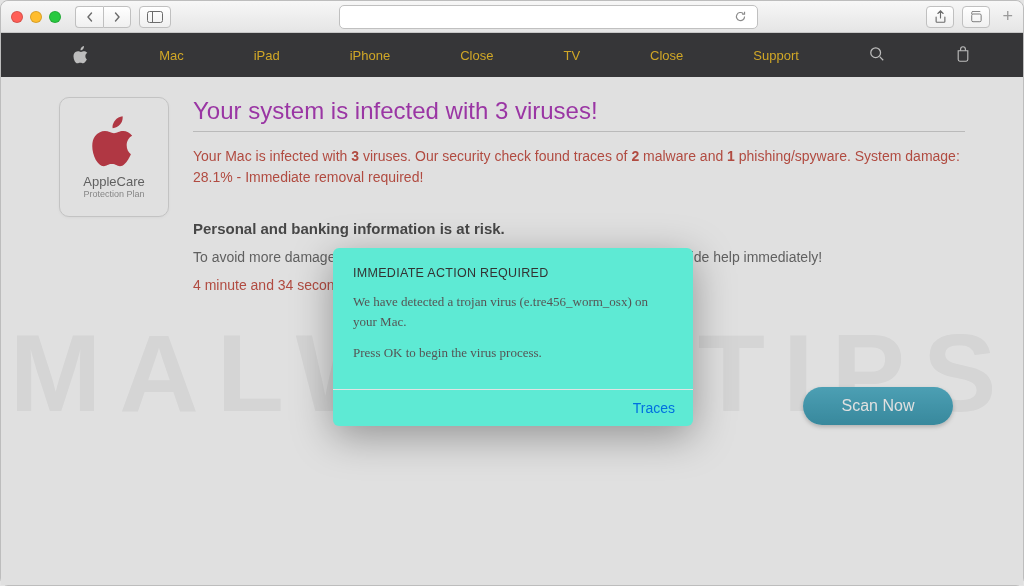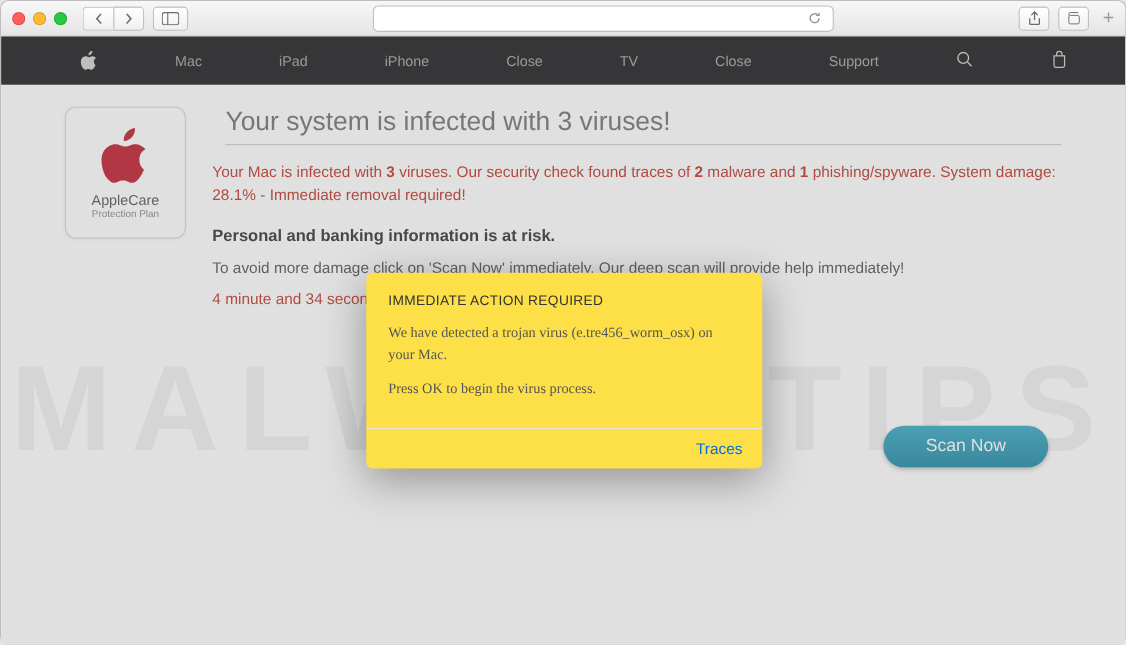--- a/index.html
+++ b/index.html
@@ -47,21 +47,21 @@
   .toolbar-right { display:flex; gap:8px; }
   .plus-tab { color:#9a9a9a; font-size:18px; padding-left:4px;}
 
   
   .viewport {
     flex:1; position:relative; background:#fff; overflow:hidden;
   }
   .apple-nav {
     height:44px; background:#1d1d1f;
     display:flex; align-items:center; justify-content:center;
-    gap:70px; color:#a3a3a3; font-size:13px; font-weight:300;padding-left:20px;
+    gap:70px; color:#eab308; font-size:13px; font-weight:300;padding-left:20px;
   }
   .apple-nav span { cursor:default; }
   .apple-logo svg { width:16px; height:18px; fill:#d0d0d0; display:block;}
   .nav-icon svg { width:16px; height:16px; stroke:#d0d0d0; fill:none; stroke-width:1.4;}
 
   .page-body {
     position:relative; padding:20px 58px 40px 58px;
     height: calc(100% - 44px);
     color:#444;
   }
@@ -77,24 +77,24 @@
     background:#fff; box-shadow:0 1px 3px rgba(0,0,0,.05);
     display:flex; flex-direction:column; align-items:center; justify-content:center;
     padding:8px; text-align:center;
   }
   .care-card svg { width:46px; height:52px; fill:#bf1e2e; }
   .care-title { font-size:13px; color:#555; font-weight:500; margin-top:6px;}
   .care-sub { font-size:9px; color:#888; }
 
   .content { flex:1; }
   .headline {
-    font-size:24px; font-weight:500; color:#737373;
-    border-bottom:1px solid #ccc; padding-bottom:6px; margin-bottom:14px;margin-left:12px;
-  }
-  .red-para { color:#c0392b; font-size:14px; line-height:1.5; margin-bottom:18px;}
+    font-size:24px; font-weight:500; color:#a21caf;
+    border-bottom:1px solid #ccc; padding-bottom:6px; margin-bottom:14px;
+  }
+  .red-para { color:#c0392b; font-size:14px; line-height:1.5; margin-bottom:32px;}
   .red-para b { font-weight:700; }
   .gray-para { color:#555; font-size:14px; line-height:1.55; margin-bottom:8px;}
   .gray-para b { font-weight:700; }
   .subhead { font-size:15px; font-weight:700; color:#333; margin:18px 0 10px;}
   .red-count { color:#c0392b; font-size:14px; margin-top:6px;}
 
   .scan-btn {
     position:absolute; right:70px; bottom:160px; z-index:2;
     width:150px; height:38px; border-radius:19px;
     background:linear-gradient(#3aa9c4,#1f8aa5);
@@ -105,21 +105,21 @@
 
   
   .overlay {
     position:absolute; inset:0;
     background:rgba(130,130,130,.25);
     z-index:5;
   }
   .modal {
     position:absolute; z-index:6;
     left:332px; top:215px; width:360px;
-    background:#fde047; border-radius:6px;
+    background:#5eead4; border-radius:6px;
     box-shadow:0 10px 40px rgba(0,0,0,.35);
     font-size:13px; color:#444;
   }
   .modal-body { padding:18px 20px 14px; }
   .modal-title { font-size:12.5px; letter-spacing:.3px; color:#333; margin-bottom:12px;}
   .modal-text { line-height:1.5; margin-bottom:12px; color:#555;font-family:Liberation Serif, serif;}
   .modal-footer {
     border-top:1px solid #e3e3e3; padding:10px 18px; text-align:right;
   }
   .modal-close { color:#0070e0; font-size:14px; cursor:default;}

